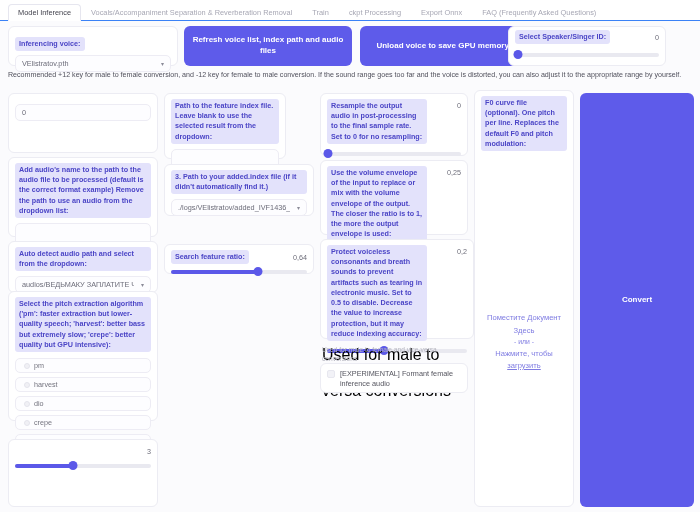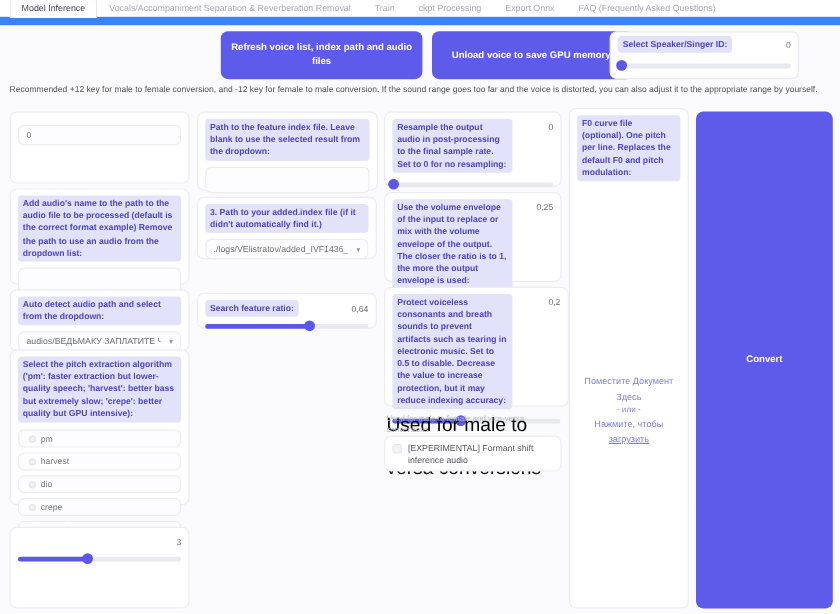--- a/index.html
+++ b/index.html
@@ -9,21 +9,21 @@
     background: #fbfbfd;
     font-family: "Liberation Sans", sans-serif;
     overflow: hidden;
   }
   .app { width: 700px; height: 512px; position: relative; background: #fbfbfd; }
 
   
   .tabbar {
     display: flex; align-items: flex-end;
     height: 21px;
-    border-bottom: 7px solid #3b82f6;
+    border-bottom: 1px solid #3b82f6;
     padding-left: 8px;
     background: #fff;
   }
   .tab {
     font-size: 7.4px; color: #a7a7b4;
     padding: 4px 9px 4px 9px;
     white-space: nowrap;
     border: 1px solid transparent;
     border-bottom: none;
     line-height: 1;
@@ -157,20 +157,27 @@
 
   <div class="tabbar">
     <div class="tab active">Model Inference</div>
     <div class="tab">Vocals/Accompaniment Separation &amp; Reverberation Removal</div>
     <div class="tab">Train</div>
     <div class="tab">ckpt Processing</div>
     <div class="tab">Export Onnx</div>
     <div class="tab">FAQ (Frequently Asked Questions)</div>
   </div>
 
+  <div class="abs card" style="left:8px; top:26px; width:170px; height:40px; padding:5px 6px;">
+    <div class="label">Inferencing voice:</div>
+    <div class="field" style="margin-top:4px;">
+      <span>VElistratov.pth</span>
+      <span class="caret">▾</span>
+    </div>
+  </div>
 
   <div class="abs btn-primary" style="left:184px; top:26px; width:168px; height:40px;">Refresh voice list, index path and audio files</div>
 
   <div class="abs btn-primary" style="left:360px; top:26px; width:168px; height:40px;">Unload voice to save GPU memory:</div>
 
   <div class="abs card" style="left:508px; top:26px; width:158px; height:40px; padding:3px 6px;">
     <div style="display:flex; align-items:center;">
       <div class="label">Select Speaker/Singer ID:</div>
       <div style="margin-left:auto; font-size:7.2px; color:#6d6d7a;">0</div>
     </div>
@@ -246,21 +253,21 @@
     <div style="display:flex; align-items:flex-start;">
       <div style="margin-left:auto; font-size:7.2px; color:#6d6d7a; padding-top:2px;">3</div>
     </div>
     <div class="slider" style="margin-top:5px;">
       <div class="strack"></div>
       <div class="sfill" style="width: 43%;"></div>
       <div class="sknob" style="left: 43%;"></div>
     </div>
   </div>
 
-  <div class="abs card" style="left:164px; top:93px; width:151px; height:66px; padding:5px 6px;">
+  <div class="abs card" style="left:164px; top:93px; width:122px; height:66px; padding:5px 6px;">
     <div class="label block">Path to the feature index file. Leave blank to use the selected result from the dropdown:</div>
     <div class="field" style="margin-top:5px; height:22px;">
       <span></span>
     </div>
   </div>
 
   <div class="abs card" style="left:164px; top:164px; width:150px; height:52px; padding:5px 6px;">
     <div class="label block">3. Path to your added.index file (if it didn't automatically find it.)</div>
     <div class="field" style="margin-top:5px;">
       <span style="overflow:hidden; white-space:nowrap; max-width:112px; display:block;">./logs/VElistratov/added_IVF1436_F</span>
@@ -317,21 +324,21 @@
   </div>
 
   <div class="abs" style="left:322px; top:346px; width:146px;">Used for male to female and vice-versa conversions</div>
   <div class="abs" style="left:322px; top:346px; width:146px;">
     <div class="hint">Used for male to female and vice-versa conversions</div>
   </div>
 
   <div class="abs card" style="left:320px; top:363px; width:148px; height:30px; padding:5px 6px;">
     <div class="checkrow">
       <span class="checkbox"></span>
-      <span class="chk-label">[EXPERIMENTAL] Formant shift inference audio</span>
+      <span class="chk-label">[EXPERIMENTAL] Formant female inference audio</span>
     </div>
   </div>
 
   <div class="abs card" style="left:474px; top:90px; width:100px; height:417px; padding:5px 6px;">
     <div class="label block">F0 curve file (optional). One pitch per line. Replaces the default F0 and pitch modulation:</div>
     <div class="upload" style="margin-top:6px; height:370px;">
       <div>Поместите Документ</div>
       <div>Здесь</div>
       <div class="small">- или -</div>
       <div>Нажмите, чтобы</div>

